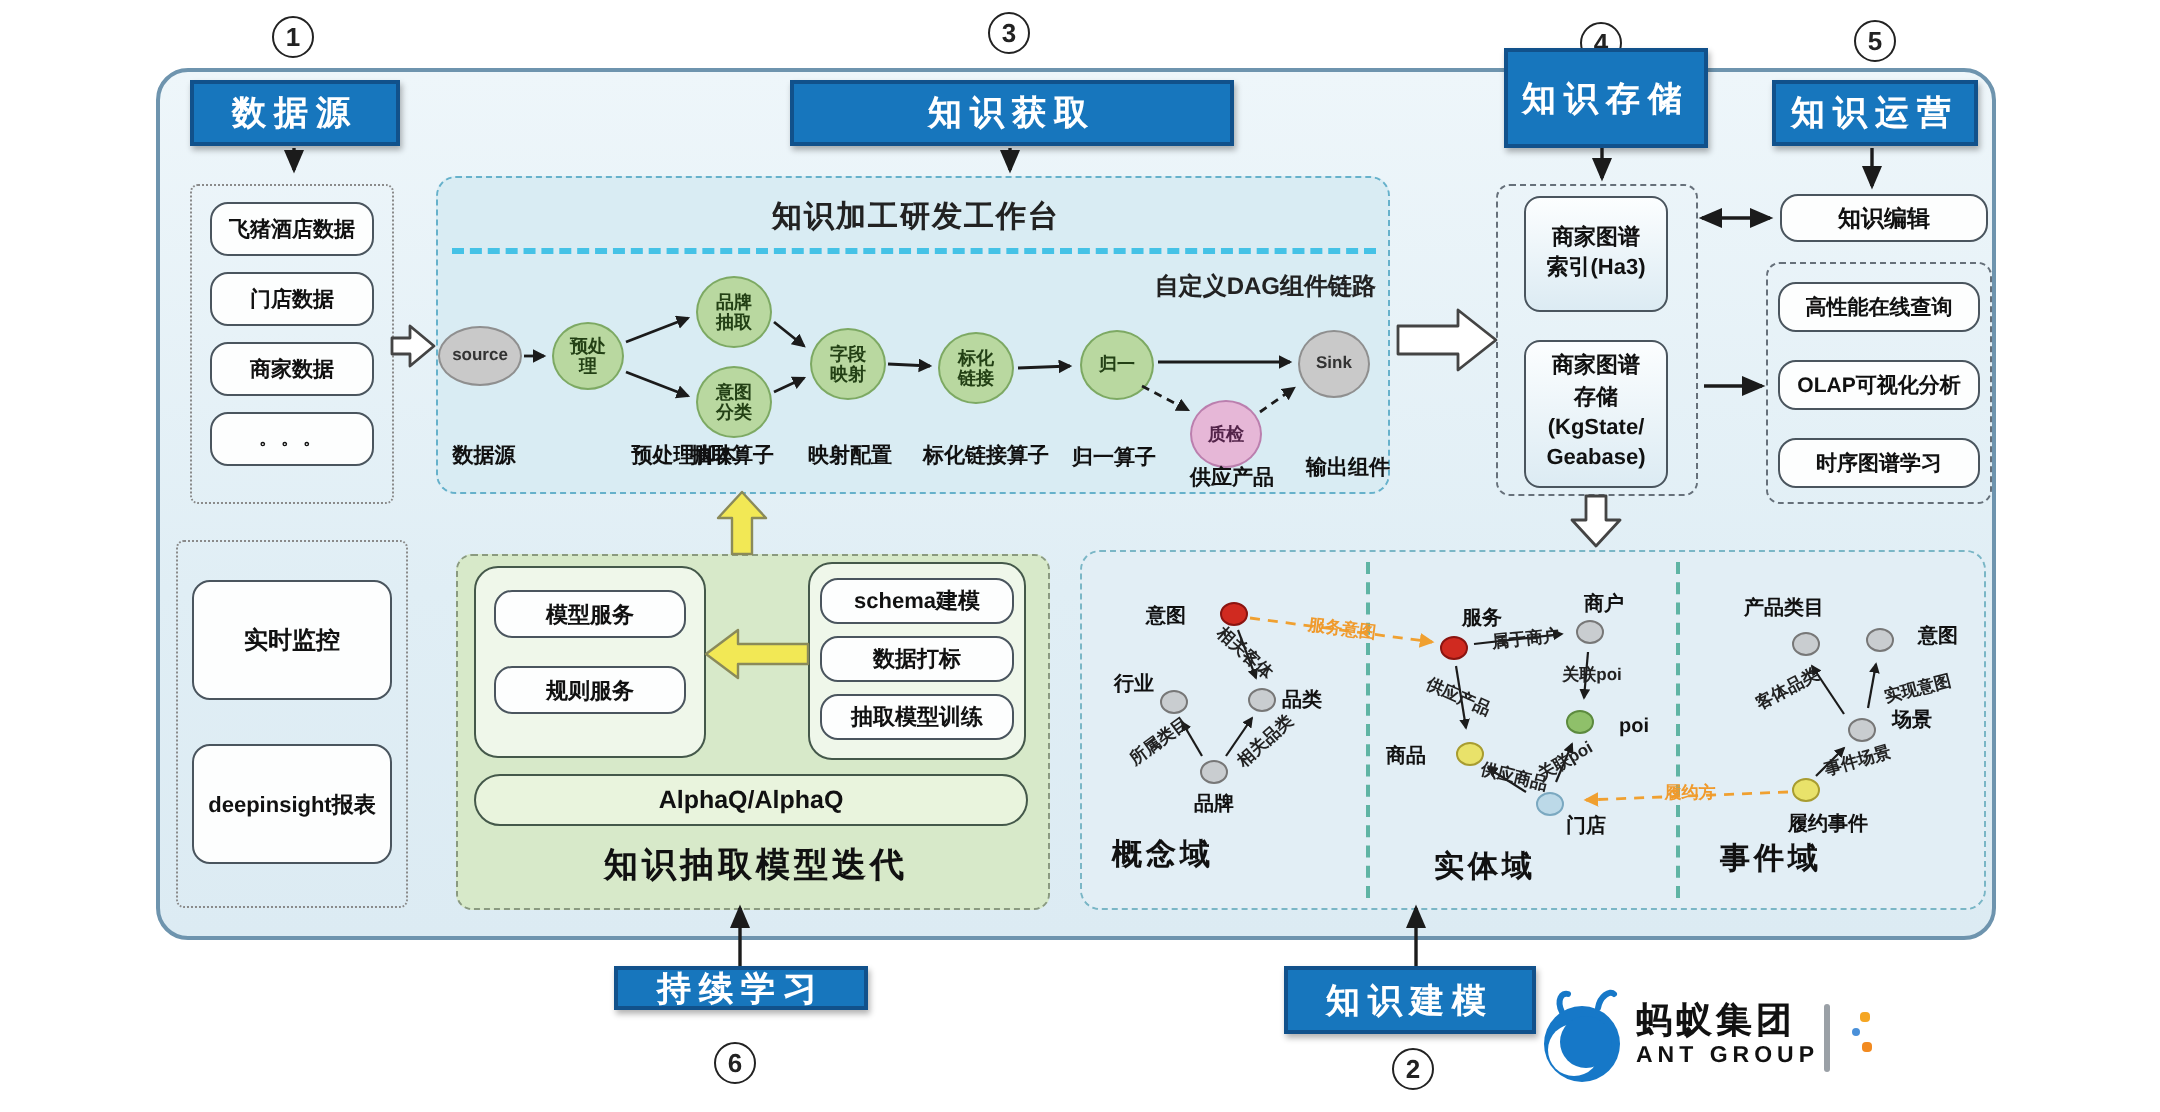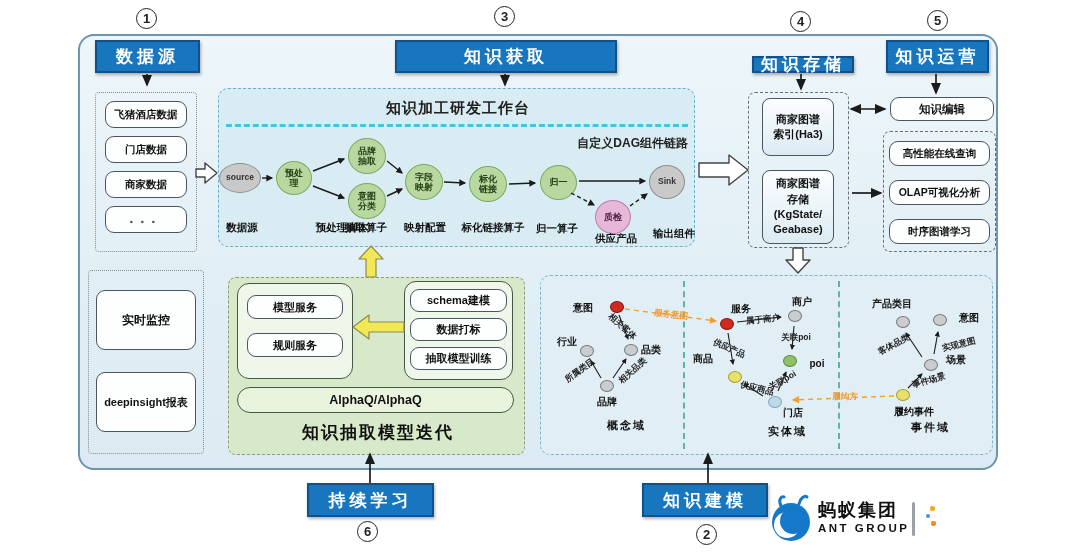--- a/index.html
+++ b/index.html
@@ -18,21 +18,21 @@
   .fg{background:#b9d8a0;border:1.3px solid #7da963;color:#234015;font-size:9px;}
   .fgr{background:#c9c9c9;border:1.3px solid #8f8f8f;color:#333;font-size:8.5px;}
   .fpk{background:#e6b7d7;border:1.3px solid #bb7fae;color:#53244a;font-size:9px;}
   .flbl{font-size:10.5px;font-weight:bold;color:#111;text-align:center;z-index:3;}
   .stbox{background:linear-gradient(180deg,#fcfeff,#dcebf3);border:1.4px solid #4a555e;border-radius:8px;display:flex;align-items:center;justify-content:center;text-align:center;font-weight:bold;font-size:11px;color:#111;white-space:pre-line;line-height:1.4;z-index:2;}
   .greenbox{background:#d7e9c9;border:1.6px dashed #8a9a80;border-radius:8px;z-index:1;}
   .grnsub{background:#eff7ea;border:1.5px solid #44584a;border-radius:12px;z-index:2;}
   .platform{background:#e9f4dd;border:1.4px solid #44584a;border-radius:13px;display:flex;align-items:center;justify-content:center;font-weight:bold;font-size:12.5px;color:#111;z-index:2;}
   .domains{background:#e2eef5;border:1.7px dashed #7ab6c6;border-radius:10px;z-index:1;}
   .sep{border-left:2px dashed #5fb4a4;z-index:2;}
-  .dtitle{font-size:11px;font-weight:bold;color:#111;text-align:right;letter-spacing:2px;z-index:3;}
+  .dtitle{font-size:15px;font-weight:bold;color:#111;text-align:left;letter-spacing:2px;z-index:3;}
   .ndot{width:14px;height:12px;border-radius:50%;border:1px solid #777;z-index:3;}
   .nlbl{font-size:10px;font-weight:bold;color:#111;text-align:center;z-index:4;}
   .elbl{font-size:8.5px;font-weight:bold;color:#222;text-align:center;z-index:7;}
   .eorange{color:#f09a2c;}
   .bigtitle{font-size:17px;font-weight:bold;color:#111;text-align:center;letter-spacing:2px;z-index:3;}
   .wtitle{font-size:15px;font-weight:bold;color:#222;text-align:center;letter-spacing:1px;z-index:3;}
   .daglbl{font-size:12px;font-weight:bold;color:#222;text-align:right;z-index:3;}
   .connectors{left:0;top:0;z-index:6;pointer-events:none;}
   .antcn{font-size:18px;font-weight:bold;color:#111;letter-spacing:2px;}
   .anten{font-size:11.5px;font-weight:bold;color:#111;letter-spacing:2.5px;}
@@ -61,23 +61,23 @@
     </div>
   <div class="abs numc" style="left:357px;top:521px;">
       <span>6</span>
     </div>
   <div class="abs numc" style="left:696px;top:524px;">
       <span>2</span>
     </div>
 
   <div class="abs bluebox" style="left:95px;top:40px;width:105px;height:33px;">数据源</div>
   <div class="abs bluebox" style="left:395px;top:40px;width:222px;height:33px;">知识获取</div>
-  <div class="abs bluebox" style="left:752px;top:56px;width:102px;height:17px;">知识存储</div>
+  <div class="abs bluebox" style="left:752px;top:24px;width:102px;height:50px;">知识存储</div>
   <div class="abs bluebox" style="left:886px;top:40px;width:103px;height:33px;">知识运营</div>
-  <div class="abs bluebox" style="left:307px;top:483px;width:127px;height:34px;">持续学习</div>
+  <div class="abs bluebox" style="left:307px;top:483px;width:127px;height:22px;">持续学习</div>
   <div class="abs bluebox" style="left:642px;top:483px;width:126px;height:34px;">知识建模</div>
 
   <div class="abs dotted" style="left:95px;top:92px;width:102px;height:160px;"></div>
   <div class="abs wht" style="left:105px;top:101px;width:82px;height:27px;font-size:10.5px;">飞猪酒店数据</div>
   <div class="abs wht" style="left:105px;top:136px;width:82px;height:27px;font-size:10.5px;">门店数据</div>
   <div class="abs wht" style="left:105px;top:171px;width:82px;height:27px;font-size:10.5px;font-family:Liberation Serif, serif;">商家数据</div>
   <div class="abs wht" style="left:105px;top:206px;width:82px;height:27px;font-size:9px;letter-spacing:2px;">。。。</div>
 
   <div class="abs workbench" style="left:218px;top:88px;width:477px;height:159px;"></div>
   <div class="abs wtitle" style="left:318px;top:99px;width:280px;">知识加工研发工作台</div>
@@ -157,21 +157,21 @@
   <div class="abs elbl" style="left:601px;top:365px;width:64px;transform:rotate(-42deg);">相关品类</div>
 
   <div class="abs ndot" style="left:720px;top:318px;background:#d02a20;border-color:#8a1410;"></div>
   <div class="abs ndot" style="left:788px;top:310px;background:#c9cdd0;"></div>
   <div class="abs ndot" style="left:783px;top:355px;background:#8fc06a;border-color:#5c8a3e;"></div>
   <div class="abs ndot" style="left:728px;top:371px;background:#e9e26a;border-color:#a89c30;"></div>
   <div class="abs ndot" style="left:768px;top:396px;background:#bcd9e8;border-color:#7aa8c0;"></div>
   <div class="abs nlbl" style="left:713px;top:302px;width:56px;">服务</div>
   <div class="abs nlbl" style="left:774px;top:295px;width:56px;">商户</div>
   <div class="abs nlbl" style="left:789px;top:358px;width:56px;">poi</div>
-  <div class="abs nlbl" style="left:675px;top:352px;width:56px;">商品</div>
+  <div class="abs nlbl" style="left:675px;top:371px;width:56px;">商品</div>
   <div class="abs nlbl" style="left:765px;top:406px;width:56px;">门店</div>
   <div class="abs elbl" style="left:731px;top:314px;width:64px;transform:rotate(-6deg);">属于商户</div>
   <div class="abs elbl" style="left:764px;top:332px;width:64px;">关联poi</div>
   <div class="abs elbl" style="left:697px;top:343px;width:64px;transform:rotate(24deg);">供应产品</div>
   <div class="abs elbl" style="left:725px;top:383px;width:64px;transform:rotate(14deg);">供应商品</div>
   <div class="abs elbl" style="left:751px;top:375px;width:64px;transform:rotate(-30deg);">关联poi</div>
 
   <div class="abs ndot" style="left:896px;top:316px;background:#c9cdd0;"></div>
   <div class="abs ndot" style="left:933px;top:314px;background:#c9cdd0;"></div>
   <div class="abs ndot" style="left:924px;top:359px;background:#c9cdd0;"></div>

